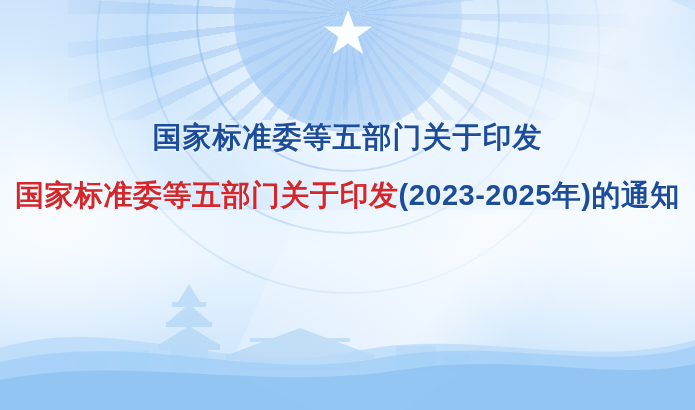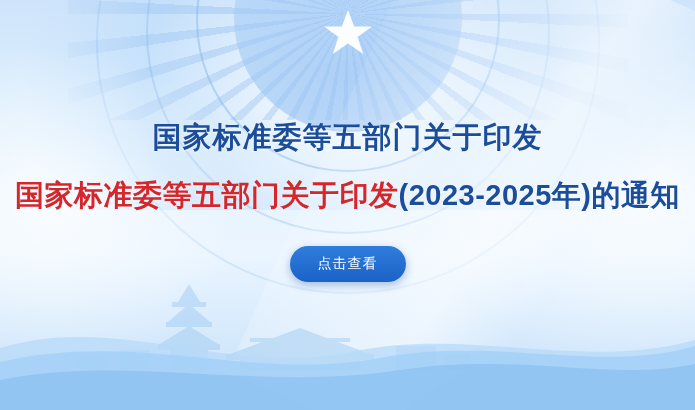--- a/index.html
+++ b/index.html
@@ -244,15 +244,14 @@
     </svg>
   </div>
 
   <div class="content">
     <div class="title-line1">国家标准委等五部门关于印发</div>
 
     <div class="title-line2">
       <span class="t2-red">国家标准委等五部门关于印发</span><span class="t2-blue">(2023-2025年)的通知</span>
     </div>
 
-    <button class="cta">点击查看</button>
   </div>
 </div>
 
 </body></html>

